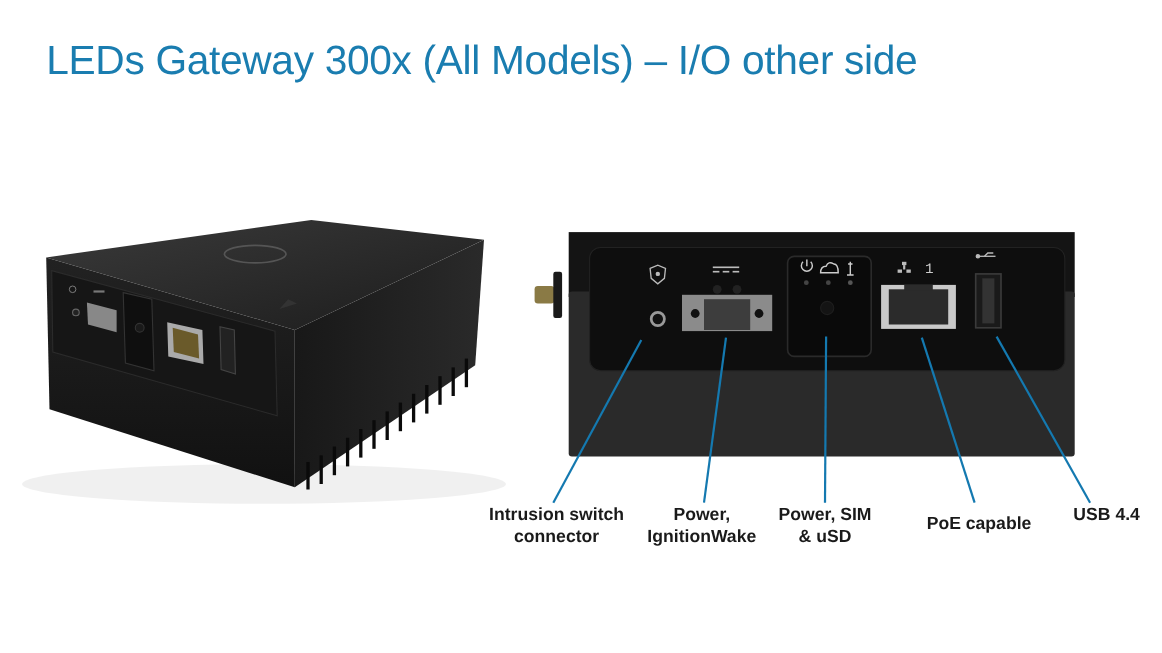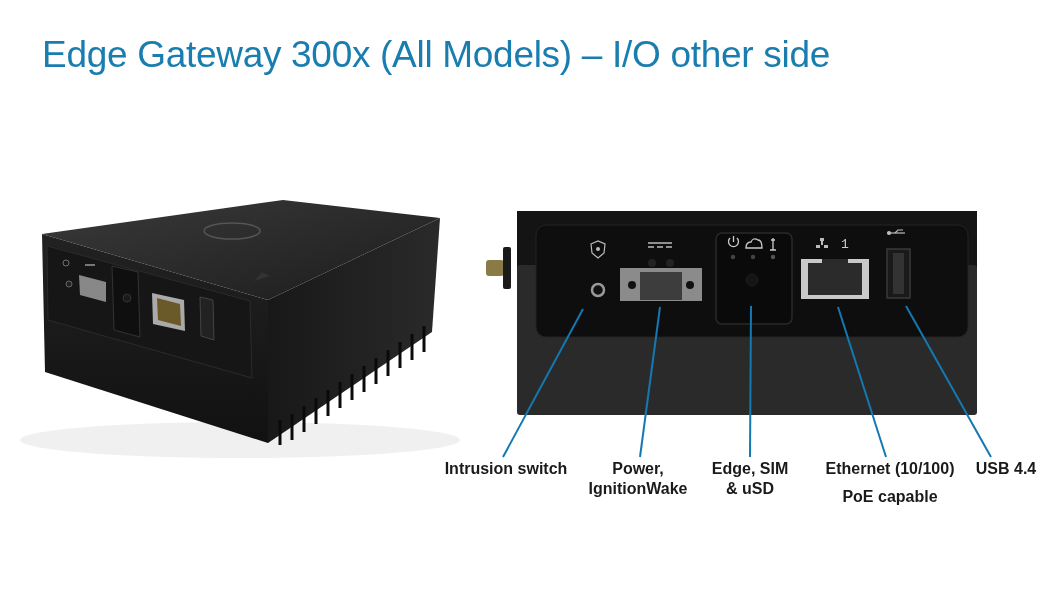--- a/index.html
+++ b/index.html
@@ -5,21 +5,21 @@
   html, body { margin:0; padding:0; }
   body { width:1056px; height:594px; background:#ffffff; position:relative; overflow:hidden; font-family:"Liberation Sans", sans-serif; }
   .title { position:absolute; left:42px; top:34px; font-size:37px; color:#1a7db0; font-family:"Liberation Sans", sans-serif; letter-spacing:-0.3px; white-space:nowrap; }
   .stage { position:absolute; left:0; top:0; width:1056px; height:594px; }
   .label { position:absolute; font-weight:bold; font-size:16px; color:#1a1a1a; text-align:center; line-height:20px; white-space:nowrap; }
   .label span { display:block; }
 </style>
 </head>
 <body>
 
-<div class="title">Edge Gateway 300x (All Models) – I/O other side</div>
+<div class="title">LEDs Gateway 300x (All Models) – I/O other side</div>
 
 <svg class="stage" viewBox="0 0 1056 594" width="1056" height="594">
   <defs>
     <linearGradient id="topg" x1="0" y1="0" x2="1" y2="1">
       <stop offset="0" stop-color="#3a3a3a"></stop>
       <stop offset="1" stop-color="#1c1c1c"></stop>
     </linearGradient>
     <linearGradient id="frontg" x1="0" y1="0" x2="0" y2="1">
       <stop offset="0" stop-color="#222"></stop>
       <stop offset="1" stop-color="#111"></stop>
@@ -149,28 +149,28 @@
     <line x1="583" y1="309" x2="503" y2="457"></line>
     <line x1="660" y1="307" x2="640" y2="457"></line>
     <line x1="751" y1="306" x2="750" y2="457"></line>
     <line x1="838" y1="307" x2="886" y2="457"></line>
     <line x1="906" y1="306" x2="991" y2="457"></line>
   </g>
 </svg>
 
 <div class="label" style="left:432px; top:459px; width:148px;">
   <span>Intrusion switch</span>
+  <span>connector</span>
 </div>
 <div class="label" style="left:576px; top:459px; width:124px;">
   <span>Power,</span>
   <span>IgnitionWake</span>
 </div>
 <div class="label" style="left:704px; top:459px; width:92px;">
-  <span>Edge, SIM</span>
+  <span>Power, SIM</span>
   <span>&amp; uSD</span>
 </div>
 <div class="label" style="left:812px; top:459px; width:156px;">
-  <span>Ethernet (10/100)</span>
   <span style="margin-top:8px;">PoE capable</span>
 </div>
 <div class="label" style="left:968px; top:459px; width:76px;">
   <span>USB 4.4</span>
 </div>
 
 </body></html>

